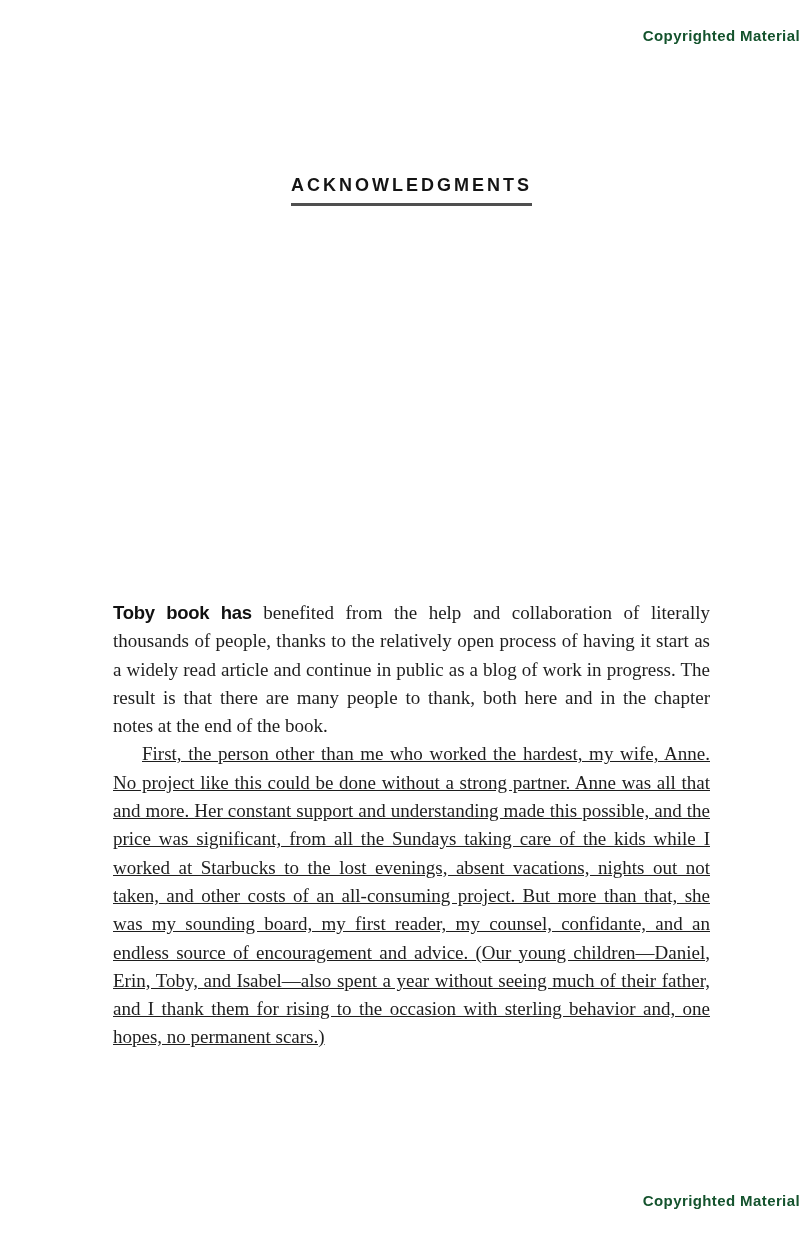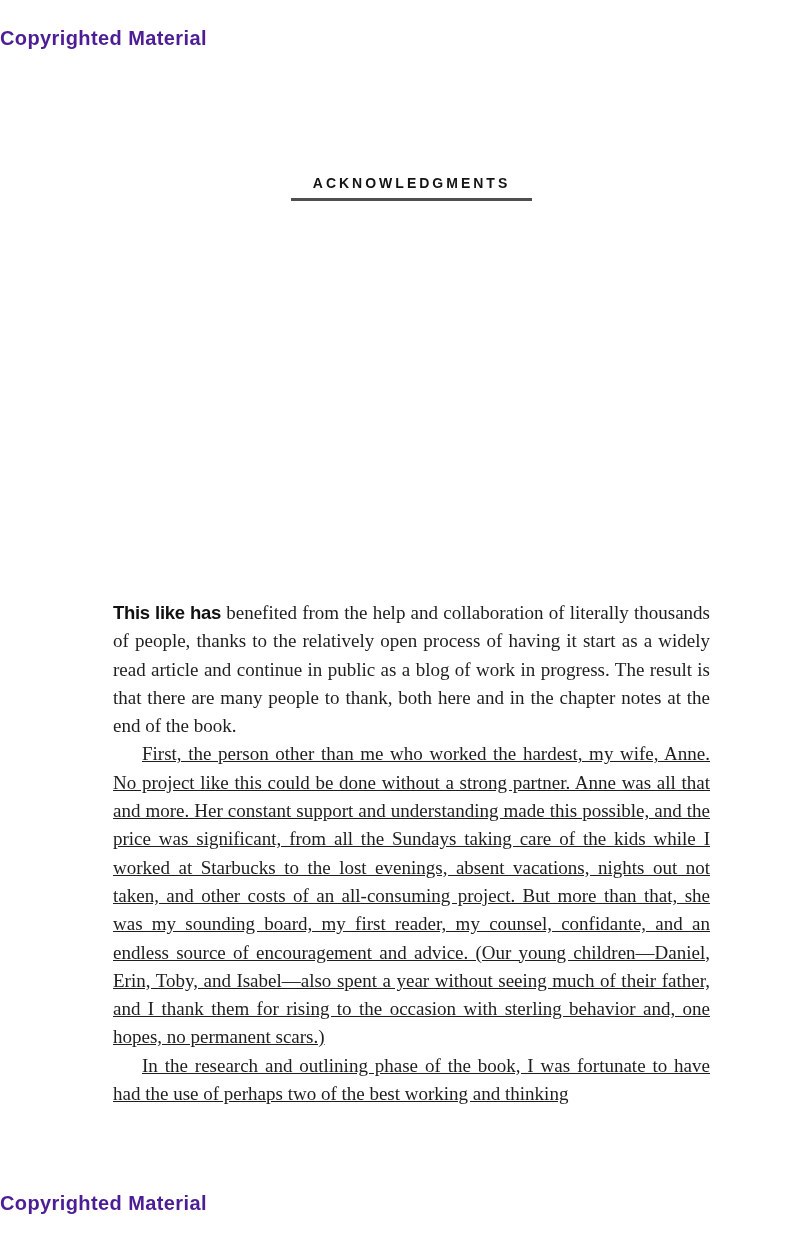--- a/index.html
+++ b/index.html
@@ -12,42 +12,42 @@
     width: 800px;
     height: 1235px;
     background: #ffffff;
     overflow: hidden;
     font-family: "Liberation Serif", serif;
   }
   .copyright {
     position: absolute;
     left: 0;
     width: 100%;
-    text-align: left;
+    text-align: right;
     font-family: "Liberation Sans", sans-serif;
     font-weight: 700;
-    font-size: 20px;
+    font-size: 15px;
     letter-spacing: 0.4px;
-    color: #4c1d95;
+    color: #14532d;
   }
   .copyright.top { top: 27px; }
   .copyright.bottom { top: 1192px; }
 
   .title-block {
     position: absolute;
     left: 113px;
     width: 597px;
     top: 175px;
     text-align: center;
   }
   .chapter-title {
     margin: 0;
     font-family: "Liberation Sans", sans-serif;
     font-weight: 700;
-    font-size: 14px;
+    font-size: 18px;
     letter-spacing: 3px;
     color: #141414;
     white-space: nowrap;
   }
   .title-rule {
     width: 241px;
     height: 3px;
     background: #4f4f4f;
     margin: 7px auto 0 auto;
   }
@@ -84,20 +84,19 @@
 <div class="page">
 
   <div class="copyright top">Copyrighted Material</div>
 
   <div class="title-block">
     <h1 class="chapter-title">ACKNOWLEDGMENTS</h1>
     <div class="title-rule"></div>
   </div>
 
   <div class="body-text">
-    <p><span class="lead-in">This like has</span><span> benefited from the help and collaboration of literally thousands of people, thanks to the relatively open process of having it start as a widely read article and continue in public as a blog of work in progress. The result is that there are many people to thank, both here and in the chapter notes at the end of the book.</span></p>
+    <p><span class="lead-in">Toby book has</span><span> benefited from the help and collaboration of literally thousands of people, thanks to the relatively open process of having it start as a widely read article and continue in public as a blog of work in progress. The result is that there are many people to thank, both here and in the chapter notes at the end of the book.</span></p>
     <p class="indented">First, the person other than me who worked the hardest, my wife, Anne. No project like this could be done without a strong partner. Anne was all that and more. Her constant support and understanding made this possible, and the price was significant, from all the Sundays taking care of the kids while I worked at Starbucks to the lost evenings, absent vacations, nights out not taken, and other costs of an all-consuming project. But more than that, she was my sounding board, my first reader, my counsel, confidante, and an endless source of encouragement and advice. (Our young children—Daniel, Erin, Toby, and Isabel—also spent a year without seeing much of their father, and I thank them for rising to the occasion with sterling behavior and, one hopes, no permanent scars.)</p>
-    <p class="indented">In the research and outlining phase of the book, I was fortunate to have had the use of perhaps two of the best working and thinking</p>
   </div>
 
   <div class="copyright bottom">Copyrighted Material</div>
 
 </div>
 
 </body></html>

